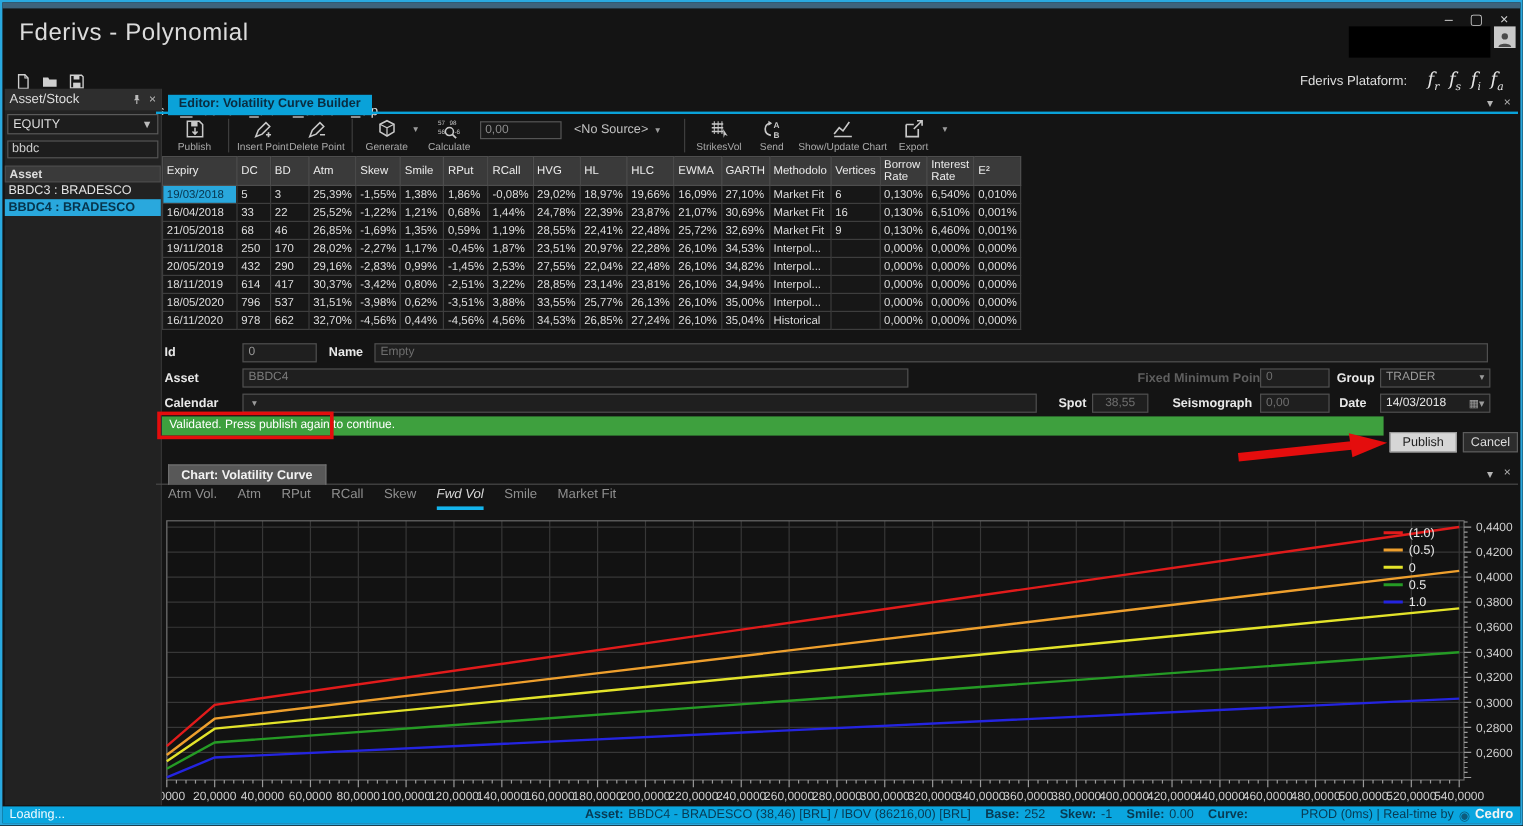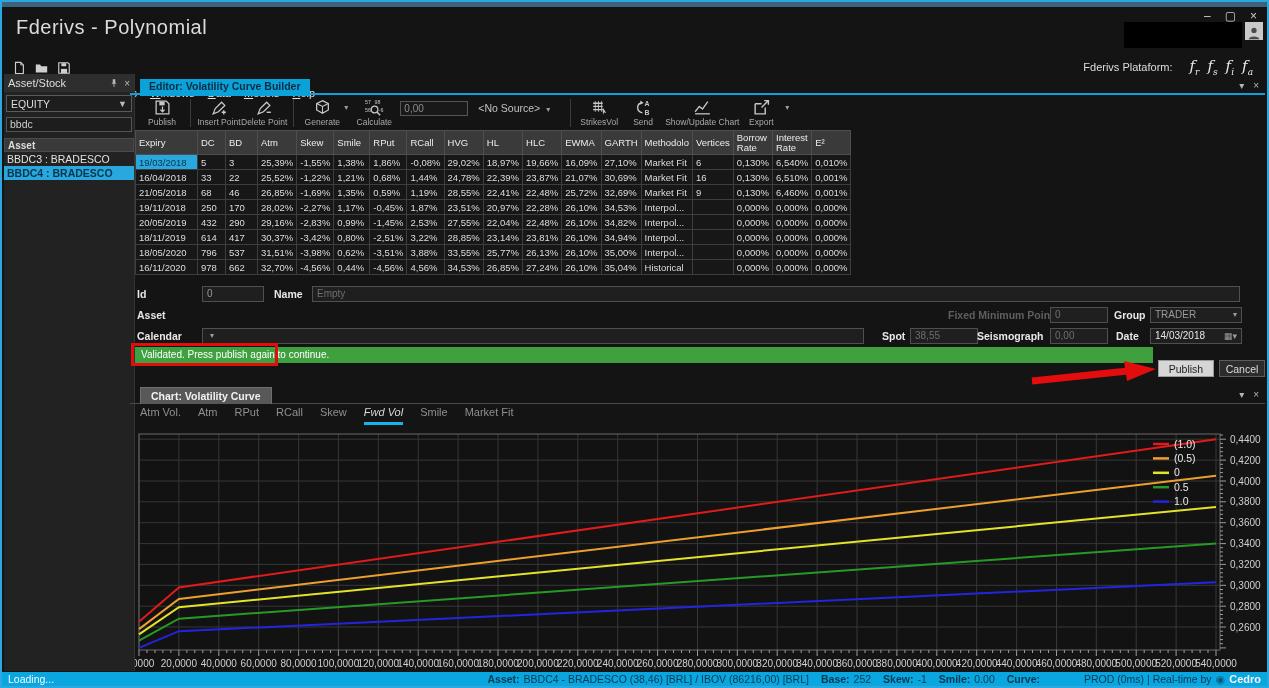--- a/index.html
+++ b/index.html
@@ -450,34 +450,35 @@
         </tr>
       </tbody>
   </table>
 
   <div class="flabel" style="left:135px; top:286px;">Id</div>
   <div class="finput" style="left:200px; top:284px; width:62px;">0</div>
   <div class="flabel" style="left:272px; top:286px;">Name</div>
   <div class="finput" style="left:310px; top:284px; width:928px; color:#6e6e6e;">Empty</div>
 
   <div class="flabel" style="left:135px; top:307px;">Asset</div>
+  <div class="finput" style="left:200px; top:305px; width:555px; color:#7a7a7a;">BBDC4</div>
   <div class="flabel dim" style="left:946px; top:307px;">Fixed Minimum Point</div>
   <div class="finput" style="left:1048px; top:305px; width:58px; color:#6e6e6e;">0</div>
   <div class="flabel" style="left:1112px; top:307px;">Group</div>
   <div class="fcombo" style="left:1148px; top:305px; width:92px;">
     <span class="grow" style="color:#9a9a9a;">TRADER</span>
     <span class="dd">▾</span>
   </div>
 
   <div class="flabel" style="left:135px; top:328px;">Calendar</div>
   <div class="fcombo" style="left:200px; top:326px; width:662px;">
     <span class="dd">▾</span>
   </div>
   <div class="flabel" style="left:880px; top:328px;">Spot</div>
-  <div class="finput" style="left:908px; top:326px; width:68px; color:#6e6e6e;">38,55</div>
+  <div class="finput" style="left:908px; top:326px; width:47px; color:#6e6e6e;text-align:center;">38,55</div>
   <div class="flabel" style="left:975px; top:328px;">Seismograph</div>
   <div class="finput" style="left:1048px; top:326px; width:58px; color:#6e6e6e;">0,00</div>
   <div class="flabel" style="left:1114px; top:328px;">Date</div>
   <div class="fcombo" style="left:1148px; top:326px; width:92px;">
     <span class="grow date-val">14/03/2018</span>
     <span style="color:#9c9c9c;font-size:9px;">▦▾</span>
   </div>
 
   <div class="valbar">Validated. Press publish again to continue.</div>
   <div class="anno-rect"></div>

